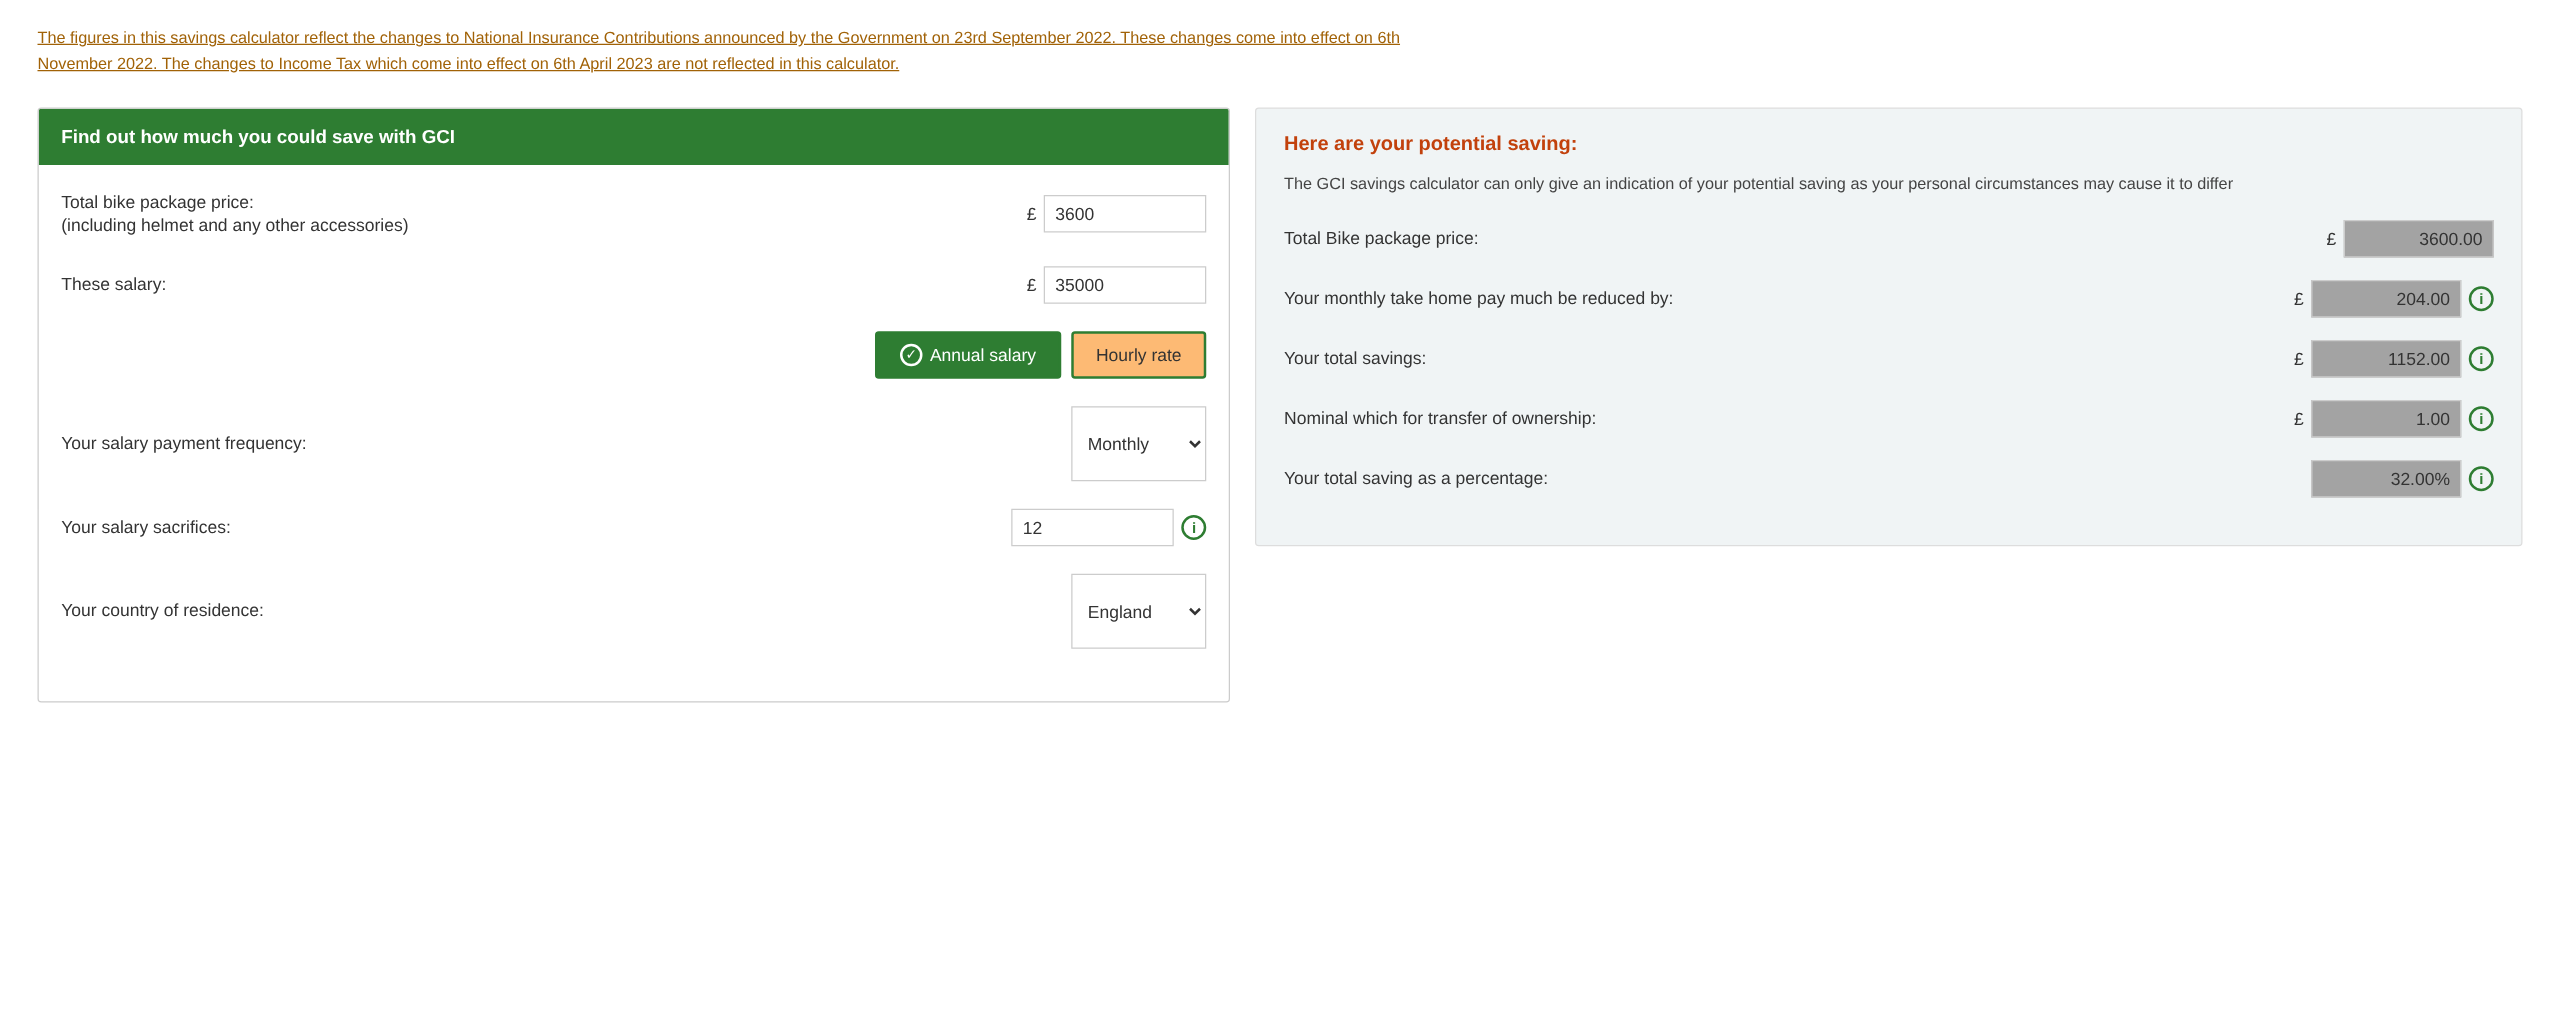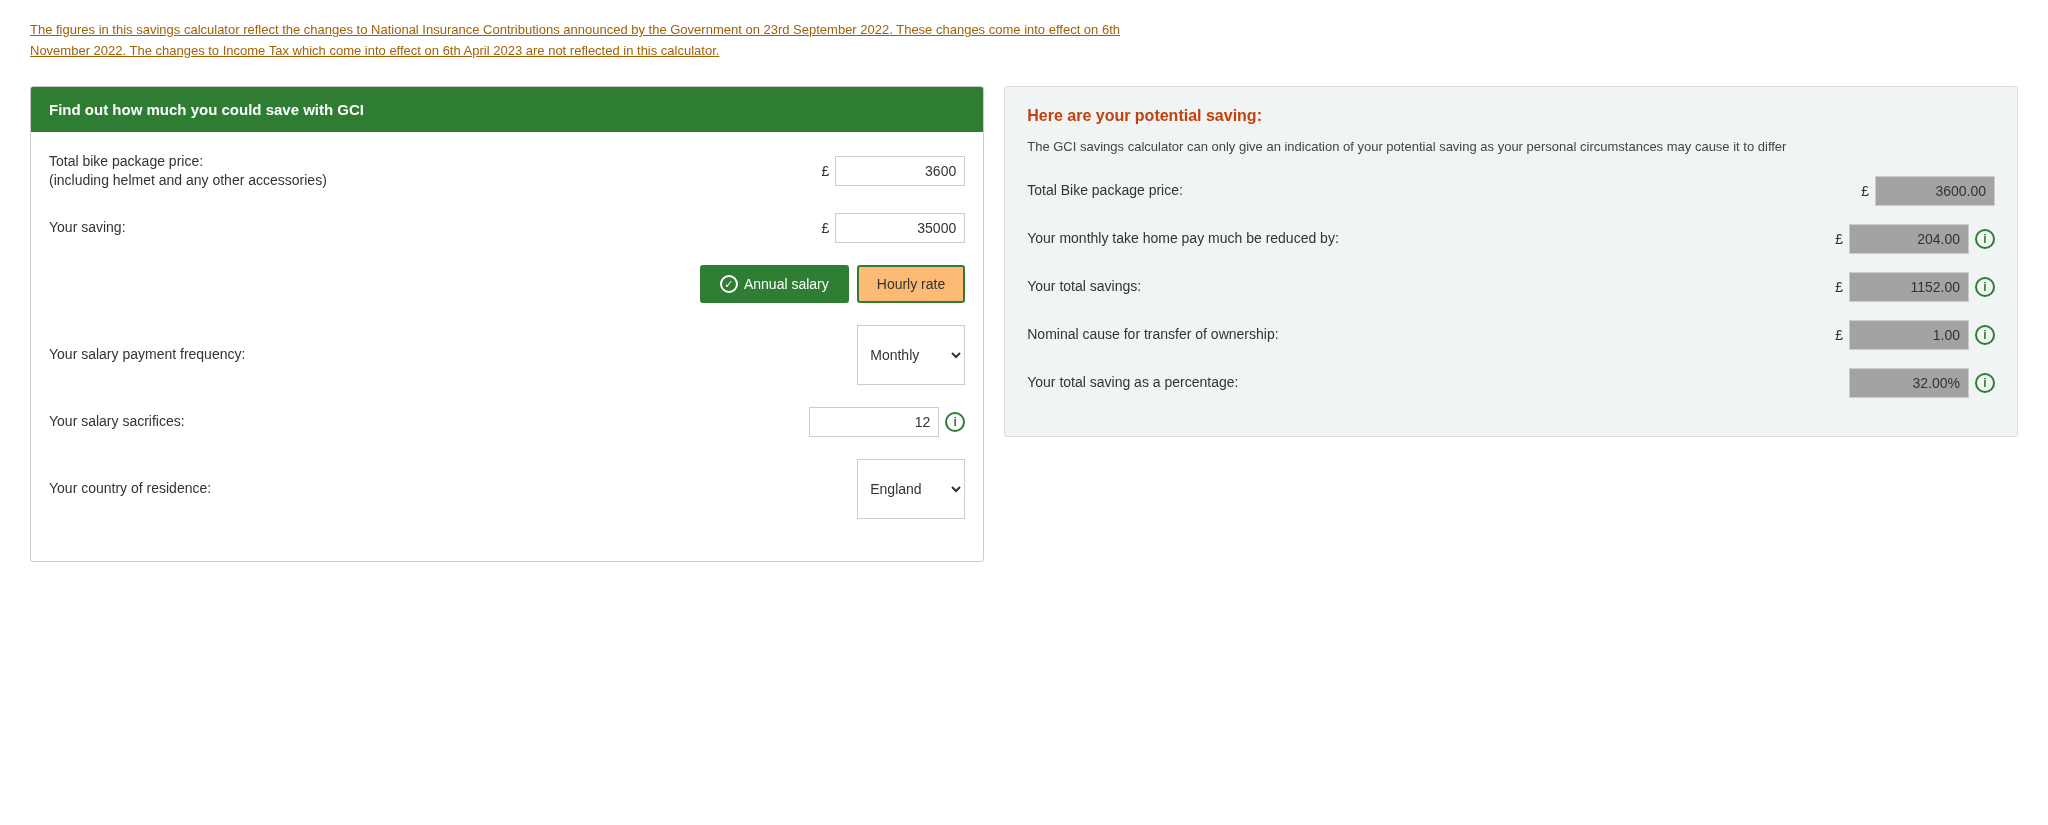--- a/index.html
+++ b/index.html
@@ -57,21 +57,21 @@
     }
     .pound-sign {
       font-size: 14px;
       color: #333;
     }
     .text-input {
       border: 1px solid #ccc;
       padding: 6px 8px;
       font-size: 14px;
       width: 130px;
-      text-align: right;
+      text-align: left;
       outline: none;
       color: #333;
     }
     .salary-buttons-row {
       display: flex;
       justify-content: flex-end;
       margin-bottom: 22px;
       gap: 8px;
     }
     .btn-annual {
@@ -197,21 +197,21 @@
           <span>Total bike package price:</span><br>
           <span>(including helmet and any other accessories)</span>
         </div>
         <div class="form-row-control">
           <span class="pound-sign">£</span>
           <input class="text-input" type="text" value="3600" style="">
         </div>
       </div>
 
       <div class="form-row">
-        <div class="form-row-label">Your saving:</div>
+        <div class="form-row-label">These salary:</div>
         <div class="form-row-control">
           <span class="pound-sign">£</span>
           <input class="text-input" type="text" value="35000" style="">
         </div>
       </div>
 
       <div class="salary-buttons-row">
         <button class="btn-annual">
           <span class="check-icon">✓</span>
           <span>Annual salary</span>
@@ -280,21 +280,21 @@
     <div class="result-row">
       <div class="result-label">Your total savings:</div>
       <div class="result-control">
         <span class="pound-sign">£</span>
         <input class="result-input result-input-wide" type="text" readonly="" value="1152.00" style="">
         <span class="info-icon">i</span>
       </div>
     </div>
 
     <div class="result-row">
-      <div class="result-label">Nominal cause for transfer of ownership:</div>
+      <div class="result-label">Nominal which for transfer of ownership:</div>
       <div class="result-control">
         <span class="pound-sign">£</span>
         <input class="result-input result-input-wide" type="text" readonly="" value="1.00" style="">
         <span class="info-icon">i</span>
       </div>
     </div>
 
     <div class="result-row">
       <div class="result-label">Your total saving as a percentage:</div>
       <div class="result-control">

